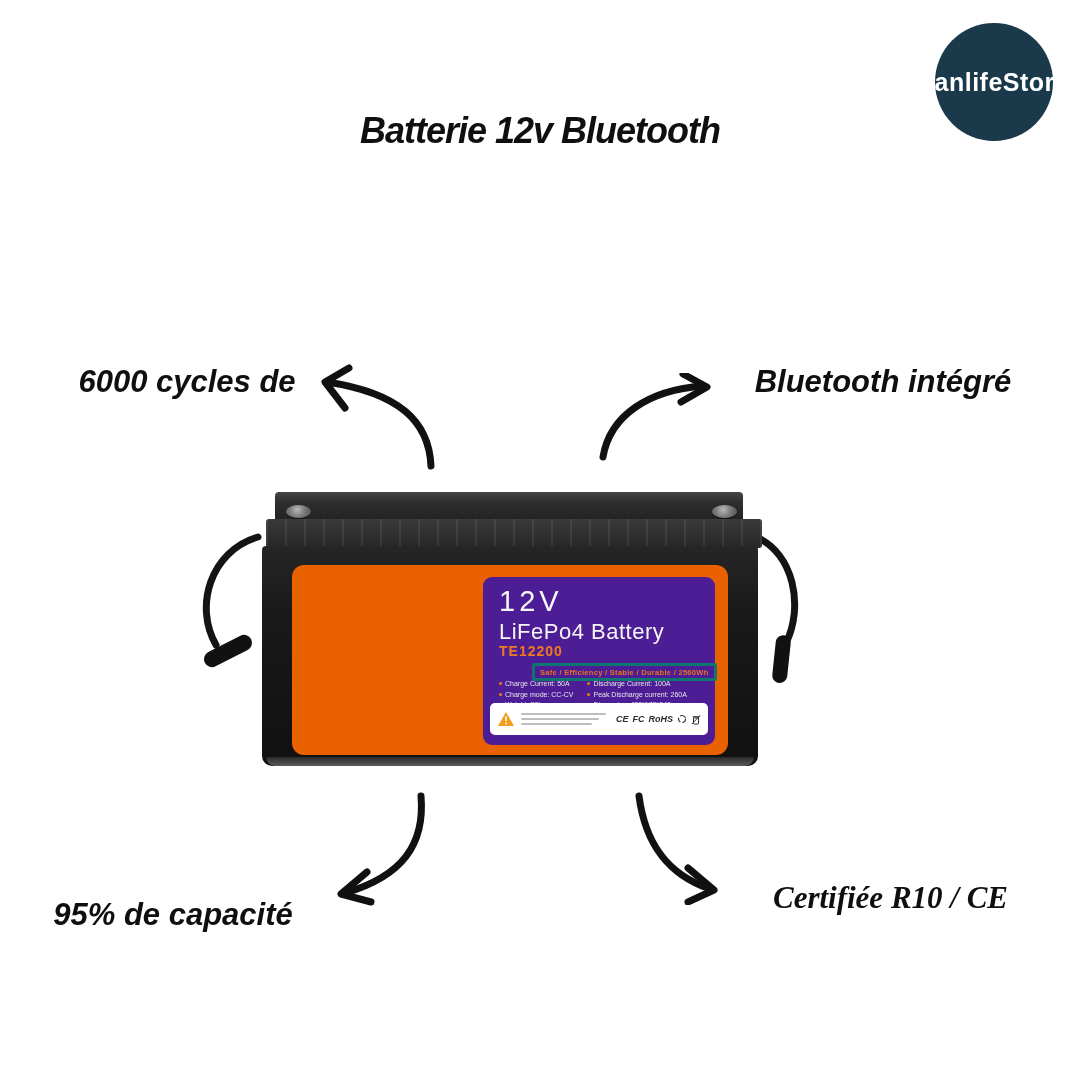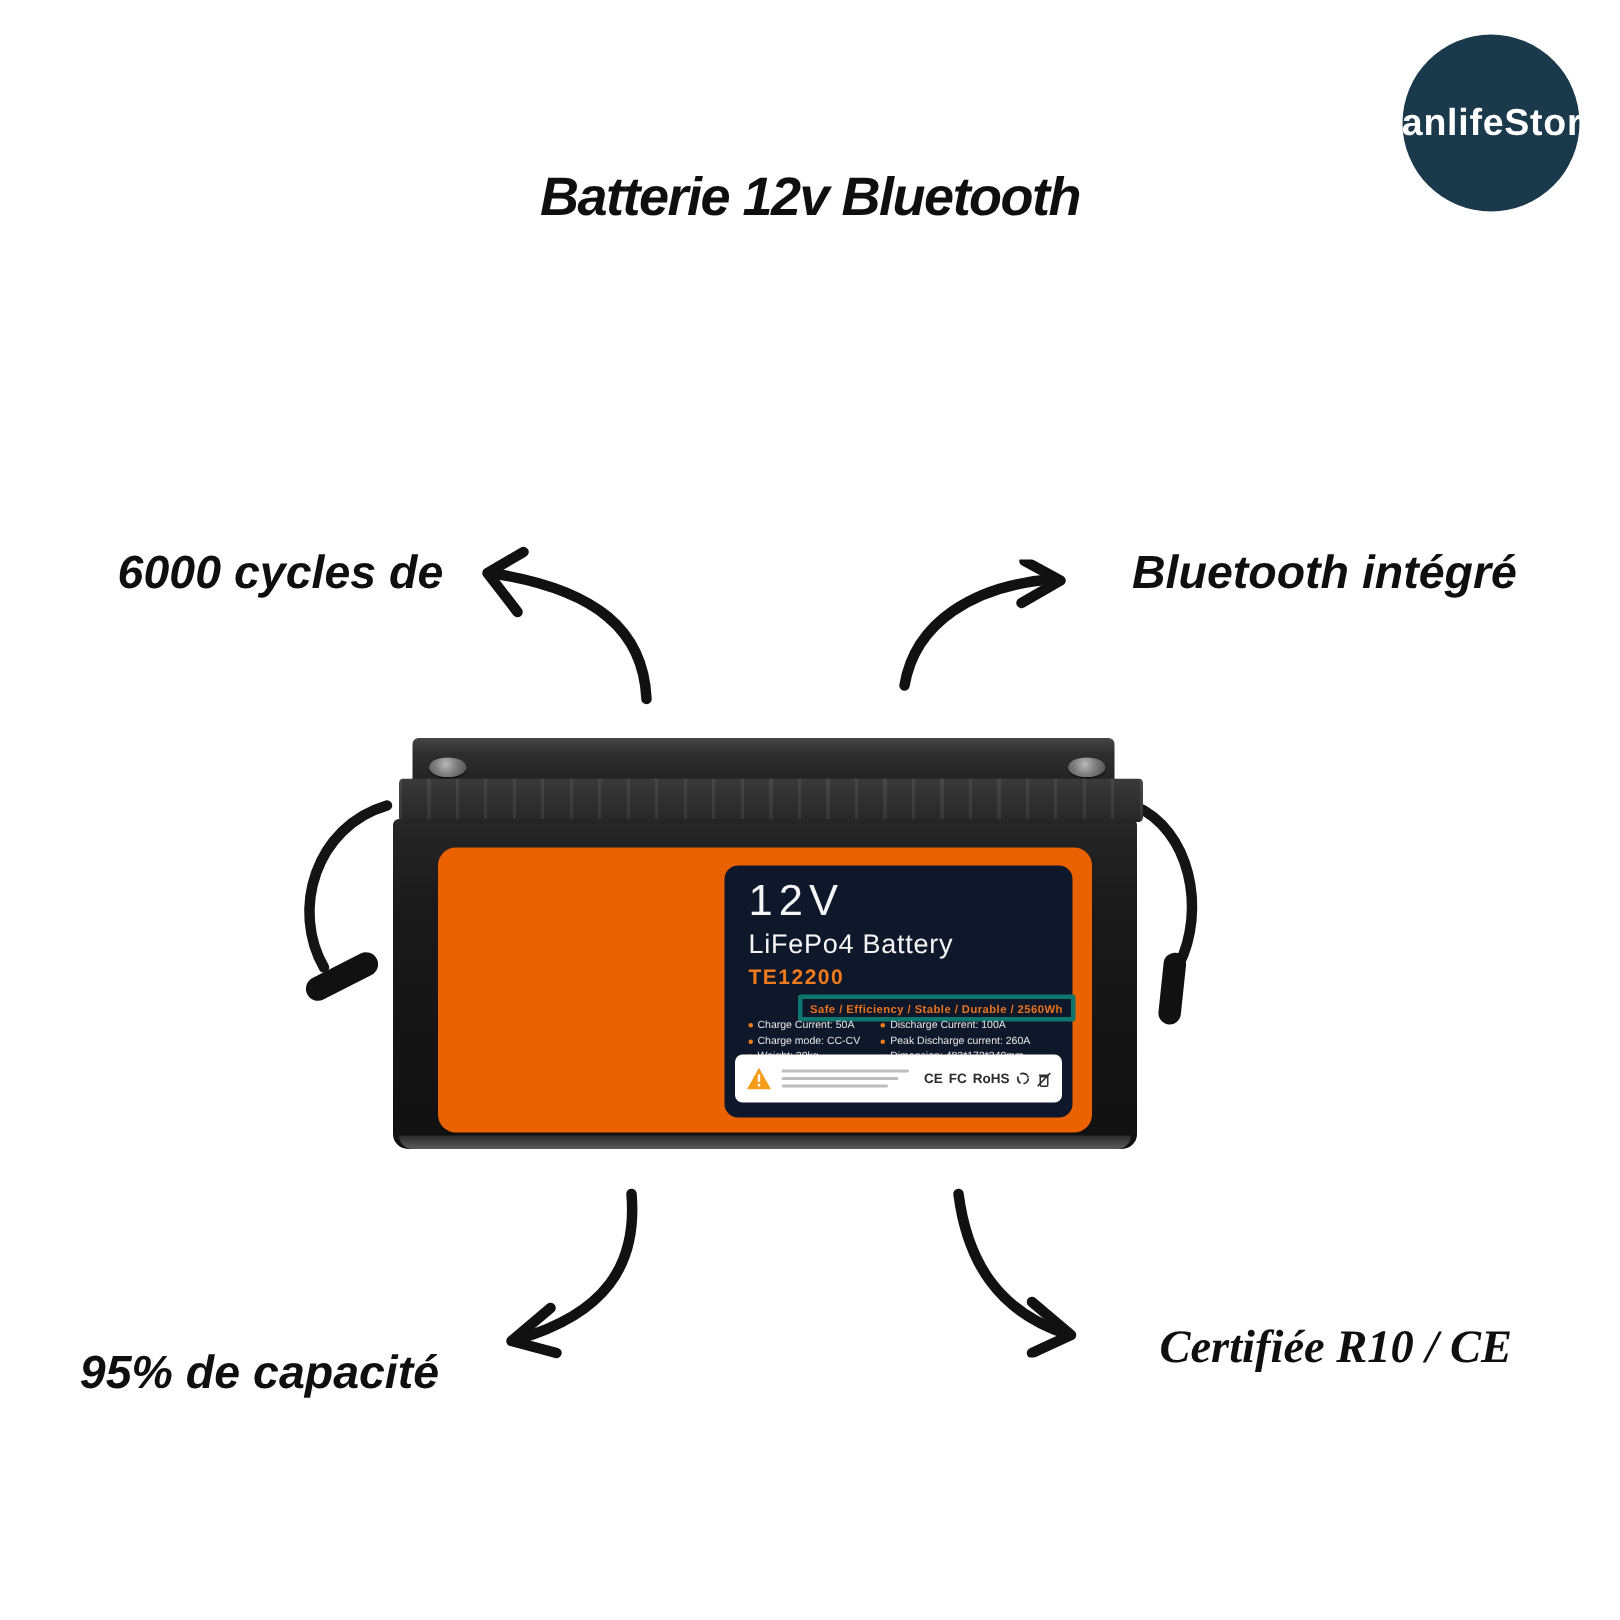--- a/index.html
+++ b/index.html
@@ -76,44 +76,44 @@
     border-radius:0 0 9px 9px;
   }
   .bat-orange{
     position:absolute; left:292px; top:565px; width:436px; height:190px;
     background:#ea6200; border-radius:12px;
   }
 
   
   .bat-label{
     position:absolute; left:483px; top:577px; width:232px; height:168px;
-    background:#0f172a; border-radius:9px;
+    background:#4c1d95; border-radius:9px;
   }
   .lbl-voltage{position:absolute; left:16px; top:8px;  font-size:29px; color:#f5f5f5; letter-spacing:4px; font-weight:400;}
-  .lbl-name   {position:absolute; left:16px; top:42px; font-size:18px; color:#f5f5f5; letter-spacing:.5px; font-weight:400;}
+  .lbl-name   {position:absolute; left:16px; top:42px; font-size:22px; color:#f5f5f5; letter-spacing:.5px; font-weight:400;}
   .lbl-model  {position:absolute; left:16px; top:66px; font-size:14px; color:#f07b1d; font-weight:700; letter-spacing:1px;}
   .lbl-tagline{
     position:absolute; left:15px; top:86px;
     border:3px solid #0f766e; color:#e8731e; border-radius:2px;
     font-size:7.5px; padding:1.5px 5px; letter-spacing:.3px; white-space:nowrap; font-weight:700;margin-left:34px;
   }
   .lbl-specs{position:absolute; left:16px; top:102px; display:flex; gap:14px;}
   .spec-col{display:flex; flex-direction:column; gap:1.5px;}
   .spec-row{display:flex; gap:3px; font-size:7px; line-height:9px; color:#e6e6e6; white-space:nowrap;}
   .spec-dot{width:3px; height:3px; background:#f07b1d; border-radius:50%; margin-top:3px; flex:0 0 auto;}
 
   .lbl-warning{
     position:absolute; left:7px; top:126px; width:218px; height:32px;
     background:#ffffff; border-radius:5px;
     display:flex; align-items:center; gap:6px; padding:0 7px; box-sizing:border-box;
   }
   .wtext{display:flex; flex-direction:column; gap:3px; flex:1 1 auto;}
   .wline{height:2px; background:#9a9a9a; opacity:.65; border-radius:1px;}
   .wline.l1{width:96%;} .wline.l2{width:88%;} .wline.l3{width:80%;}
-  .wmarks{display:flex; align-items:center; gap:4px; font-size:9px; font-weight:700; color:#2c2c2c; flex:0 0 auto;}
+  .wmarks{display:flex; align-items:center; gap:4px; font-size:9px; font-weight:700; color:#2c2c2c; flex:0 0 auto;font-style:italic;}
 
   
   .handle-svg{position:absolute;}
   .handle-svg path{fill:none; stroke:#141414; stroke-width:7; stroke-linecap:round;}
 </style>
 </head>
 <body>
 
 <div class="logo-badge">
   <svg class="logo-van" width="52" height="30" viewBox="0 0 52 30">

